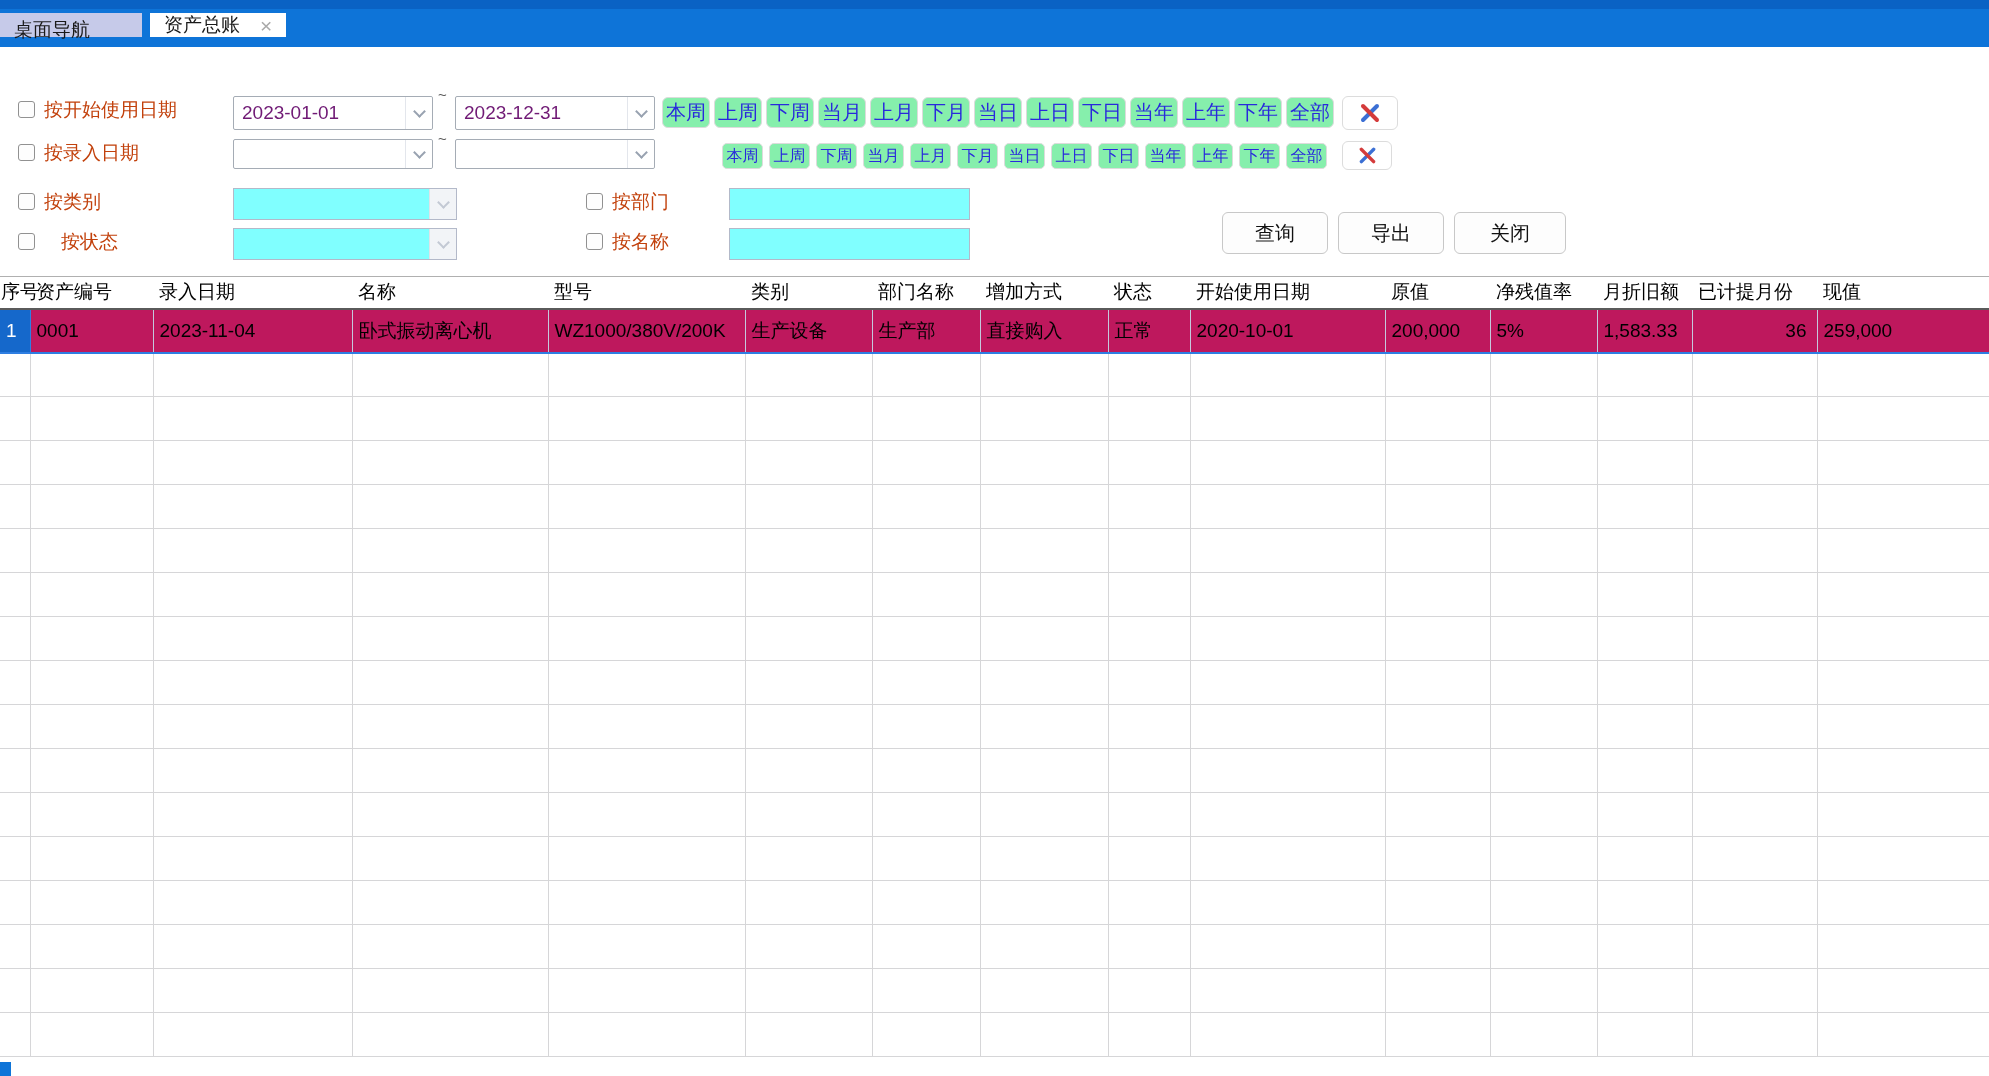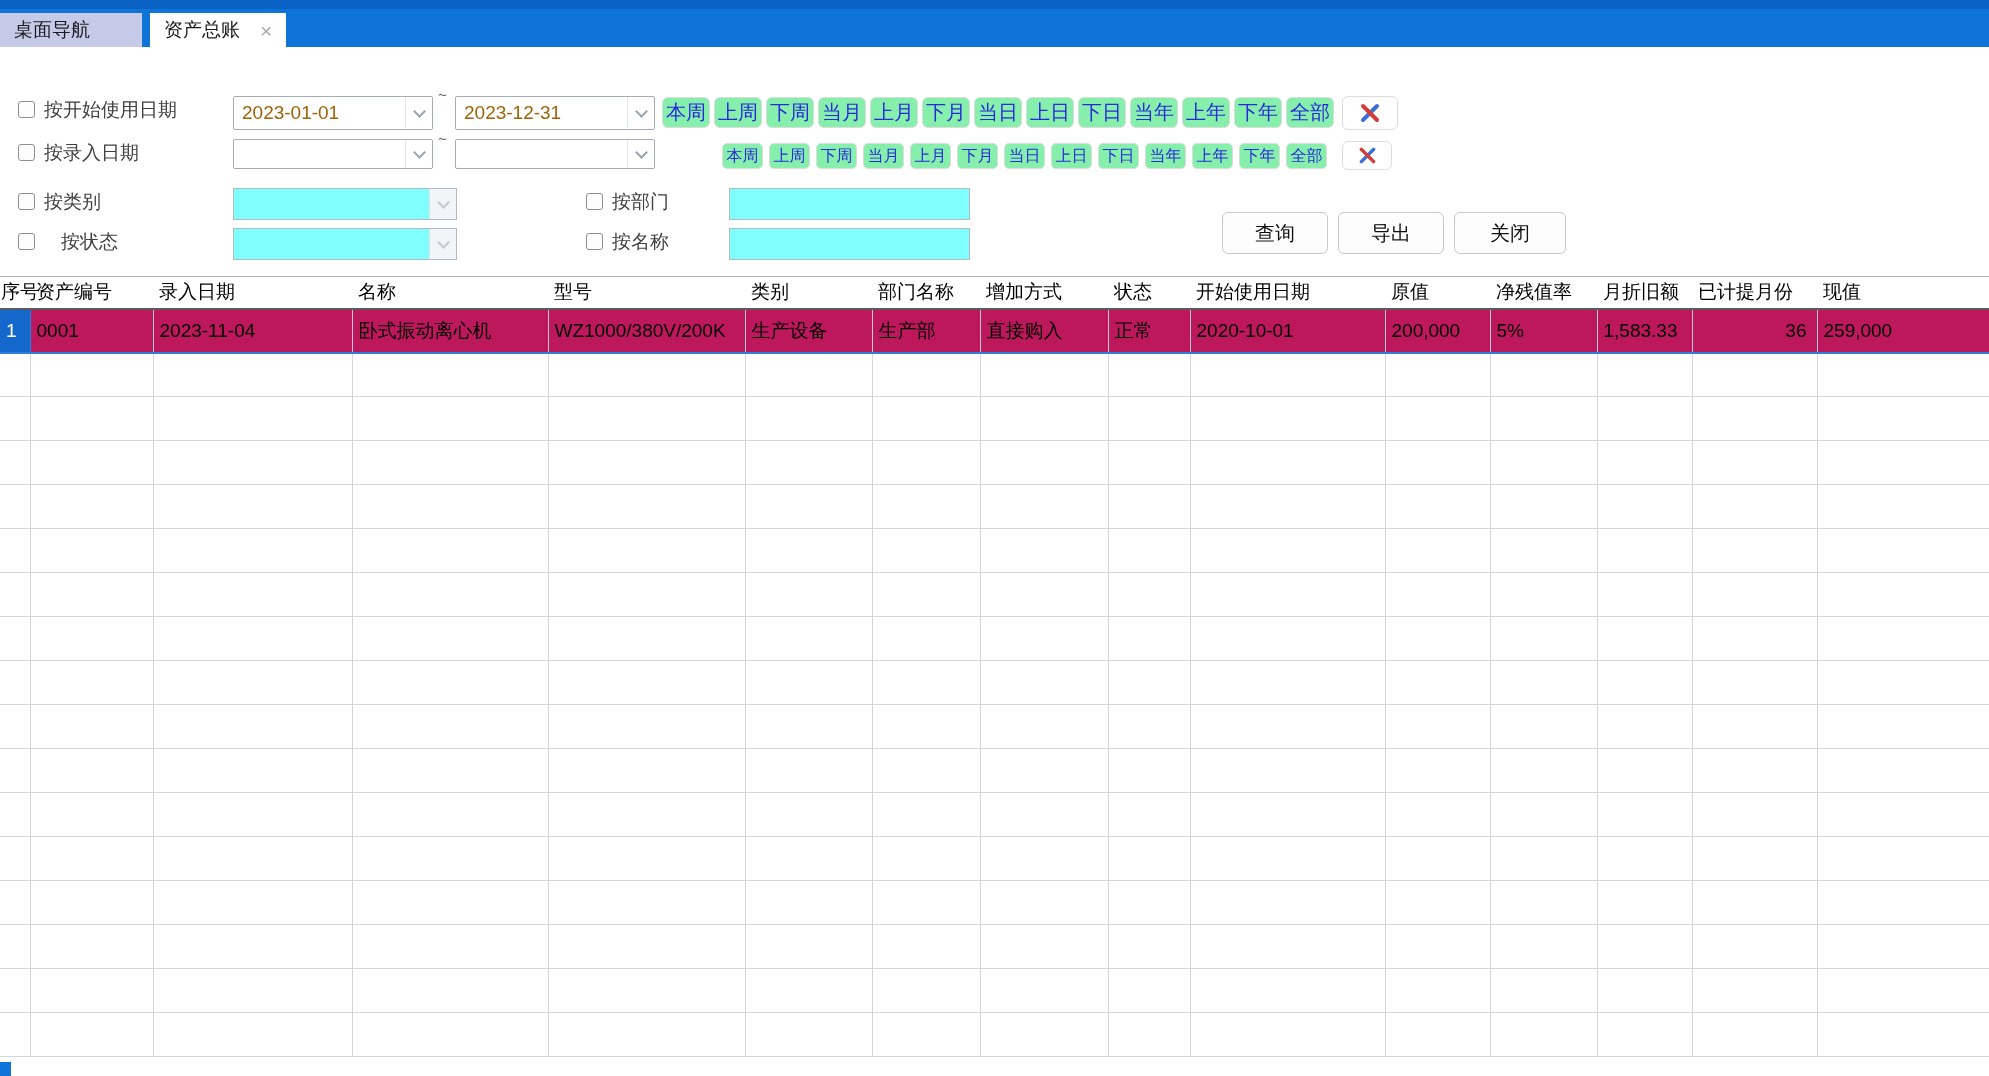--- a/index.html
+++ b/index.html
@@ -3,32 +3,32 @@
 <meta charset="utf-8">
 <style>
   * { box-sizing: border-box; margin: 0; padding: 0; }
   html,body { width:1989px; height:1076px; overflow:hidden; background:#fff;
               font-family:"Liberation Sans","DejaVu Sans",sans-serif; }
   #app { position:relative; width:1989px; height:1076px; background:#fff; }
 
   
   .topbar { position:absolute; left:0; top:0; width:1989px; height:47px; background:#0e74d8; }
   .topbar-strip { position:absolute; left:0; top:0; width:1989px; height:9px; background:#0a62c4; }
-  .tab { position:absolute; top:13px; height:34px; line-height:34px; font-size:19px;
+  .tab { position:absolute; top:13px; height:24px; line-height:34px; font-size:19px;
          color:#1a1a1a; padding:0 14px; white-space:nowrap; cursor:default; }
   .tab.inactive { left:0; width:142px; background:#c6cae9; }
   .tab.active { left:150px; background:#ffffff; display:flex; align-items:center; gap:20px; }
   .tab-close { color:#a9a9a9; font-size:21px; line-height:1; }
 
   
   .chk { position:absolute; width:17px; height:17px; border:1px solid #919191; border-radius:3px; background:#fdfdfd; }
-  .flabel { position:absolute; font-size:19px; color:#404040; line-height:26px; white-space:nowrap; }
+  .flabel { position:absolute; font-size:19px; color:#c2410c; line-height:26px; white-space:nowrap; }
   .combo { position:absolute; height:34px; border:1px solid #a5acb5; border-radius:2px; background:#fff;
            display:flex; align-items:center; justify-content:space-between; }
-  .combo .val { font-size:19px; color:#a16207; padding-left:8px; white-space:nowrap; overflow:hidden; }
+  .combo .val { font-size:19px; color:#701a75; padding-left:8px; white-space:nowrap; overflow:hidden; }
   .combo .drop { width:27px; height:100%; border-left:1px solid #e3e6ec; display:flex; align-items:center;
                  justify-content:center; background:#fff; border-radius:0 2px 2px 0; }
   .chev { width:9px; height:9px; border-right:2px solid #98a2b0; border-bottom:2px solid #98a2b0;
           transform:rotate(45deg); margin-top:-4px; }
   .tilde { position:absolute; font-size:15px; color:#555; }
   .qbtn { position:absolute; height:31px; border:1px solid #dcdcdc; border-radius:6px; background:#86efac;
           color:#2929dc; font-size:20px; display:flex; align-items:center; justify-content:center;
           white-space:nowrap; cursor:default; }
   .qbtn.small { height:26px; font-size:16px; border-radius:5px; }
   .clearbtn { position:absolute; border:1px solid #dcdcdc; border-radius:6px; background:#fff;

